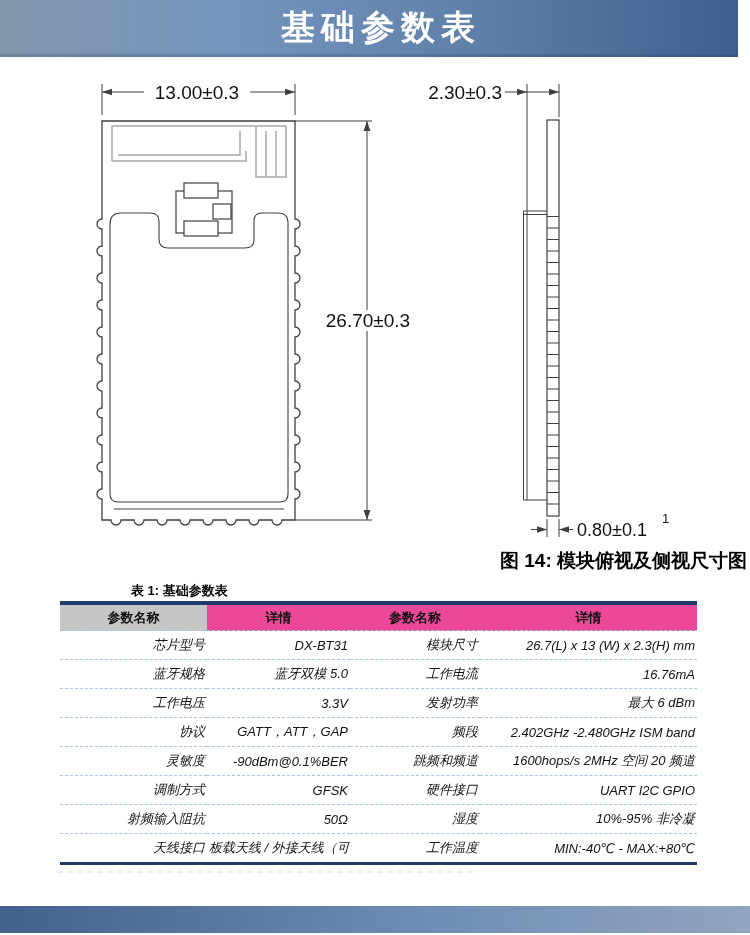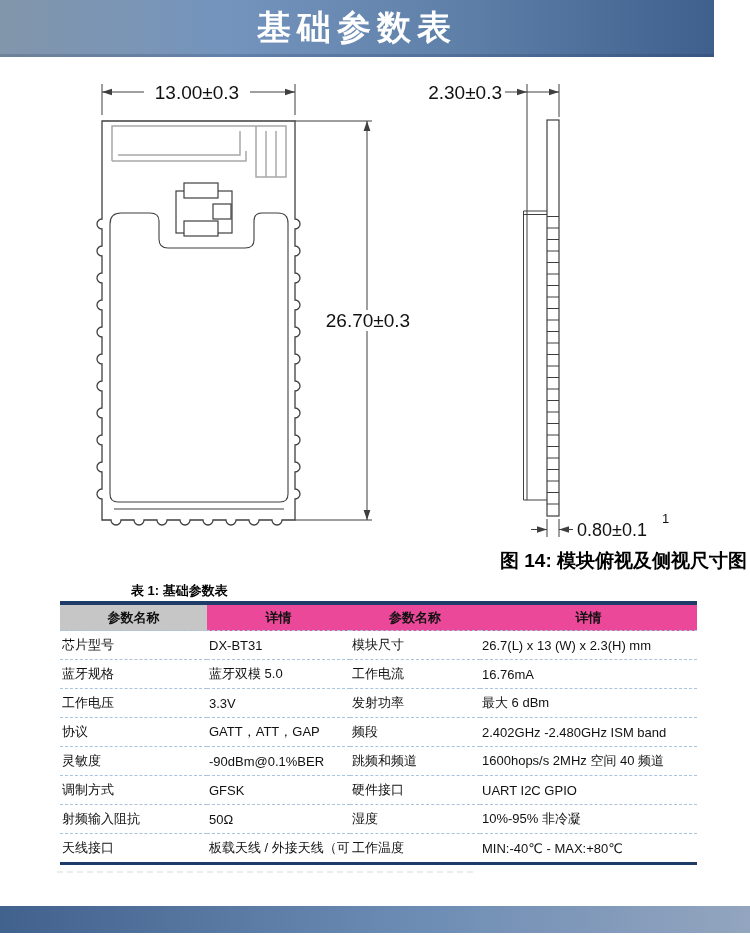--- a/index.html
+++ b/index.html
@@ -3,43 +3,43 @@
 <meta charset="utf-8">
 <style>
   html,body{margin:0;padding:0;background:#ffffff;}
   #page{position:relative;width:750px;height:935px;background:#ffffff;overflow:hidden;
         font-family:"Liberation Sans","DejaVu Sans",sans-serif;color:#1a1a1a;}
 
   
   .banner{position:absolute;top:0;left:0;width:714px;height:54px;
           background:linear-gradient(90deg,#8296ab 0%,#7494bd 32%,#5e7fa8 65%,#3f608d 100%);
           border-bottom:3px solid rgba(20,40,70,0.18);
-          display:flex;align-items:center;justify-content:center;}
+          display:flex;align-items:center;justify-content:center;padding-left:24px;}
   .banner-title{color:#ffffff;font-size:34px;font-weight:700;letter-spacing:6px;line-height:1;}
 
   
   .drawing{position:absolute;top:0;left:0;}
   .dimtext{font-family:"Liberation Sans","DejaVu Sans",sans-serif;fill:#111111;}
 
   
   .fig-caption{position:absolute;top:548px;left:9px;width:738px;text-align:right;
                font-size:19px;font-weight:700;color:#000;}
 
   
   .table-title{position:absolute;top:582px;left:88px;font-size:13px;font-weight:700;color:#000;margin-left:43px;}
 
   
   .tbl-wrap{position:absolute;top:601px;left:60px;width:637px;}
   table.params{border-collapse:collapse;width:637px;table-layout:fixed;
                border-top:4px solid #1f3c68;border-bottom:3px solid #1f3c68;
                font-size:13px;color:#111111;}
   table.params th{background:#ec4899;font-weight:700;height:25px;text-align:center;padding:0;}
   table.params th:first-child{background:#c6c6c6;}
-  table.params td{height:28px;text-align:left;padding:0 2px;border-top:1px dashed #a9c4de;
-                  white-space:nowrap;overflow:hidden;}
+  table.params td{height:28px;text-align:right;padding:0 2px;border-top:1px dashed #a9c4de;
+                  white-space:nowrap;overflow:hidden;font-style:italic;}
 
   
   .faint-line{position:absolute;top:871px;left:57px;width:416px;height:0;
               border-top:2px dashed #ececec;}
 
   
   .footer-bar{position:absolute;top:906px;left:0;width:750px;height:27px;
               background:linear-gradient(90deg,#42628e 0%,#6c8cb4 55%,#93a5bf 100%);}
 </style>
 </head>
@@ -165,21 +165,21 @@
         <tr>
           <td>协议</td>
           <td>GATT，ATT，GAP</td>
           <td>频段</td>
           <td>2.402GHz -2.480GHz ISM band</td>
         </tr>
         <tr>
           <td>灵敏度</td>
           <td>-90dBm@0.1%BER</td>
           <td>跳频和频道</td>
-          <td>1600hops/s 2MHz 空间 40 频道</td>
+          <td>1600hops/s 2MHz 空间 20 频道</td>
         </tr>
         <tr>
           <td>调制方式</td>
           <td>GFSK</td>
           <td>硬件接口</td>
           <td>UART I2C GPIO</td>
         </tr>
         <tr>
           <td>射频输入阻抗</td>
           <td>50Ω</td>

